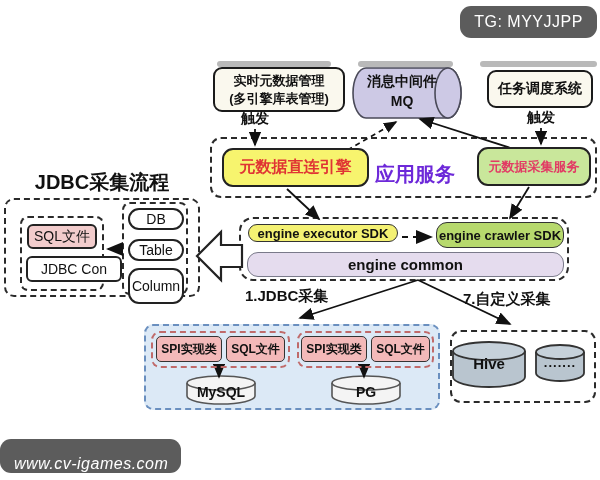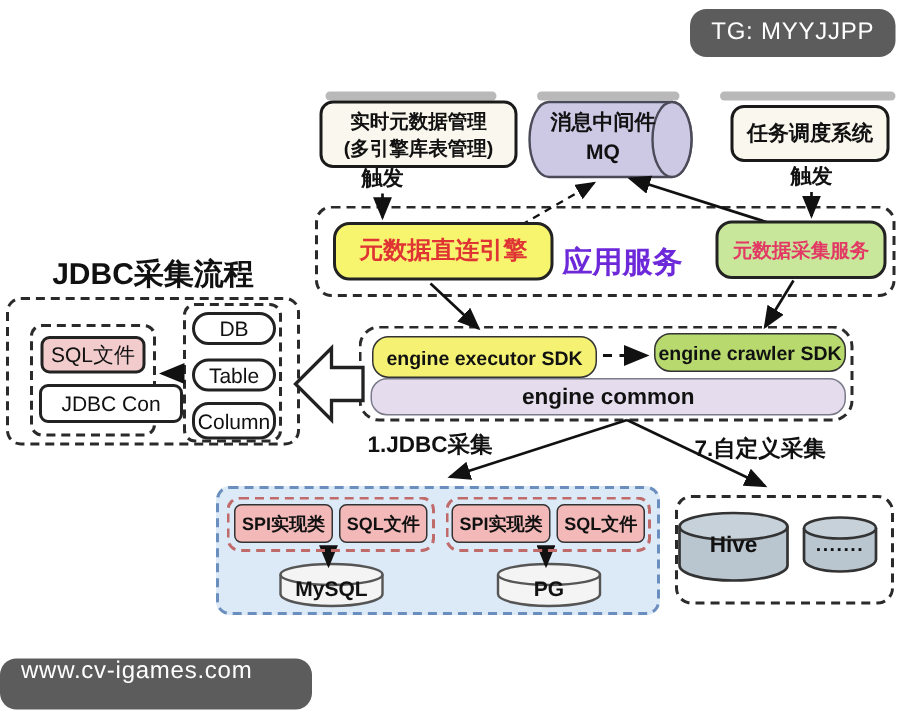--- a/index.html
+++ b/index.html
@@ -107,21 +107,21 @@
 <div class="abs ctr lbl" style="left:365px;top:160px;width:100px;height:28px;font-size:20px;color:#6d28d9;">
   <span>应用服务</span>
 </div>
 
 <div class="abs ctr" style="left:477px;top:147px;width:114px;height:39px;background:#c9e79b;border:2px solid #222;font-weight:bold;font-size:13px;color:#e23a64;z-index:3;">
   <span>元数据采集服务</span>
 </div>
 
 <div class="abs dash" style="left:239px;top:217px;width:330px;height:64px;border-radius:14px;"></div>
 
-<div class="abs ctr" style="left:248px;top:224px;width:150px;height:28px;background:#f4f173;border:1.5px solid #333;font-weight:bold;font-size:13px;z-index:3;">
+<div class="abs ctr" style="left:248px;top:224px;width:150px;height:18px;background:#f4f173;border:1.5px solid #333;font-weight:bold;font-size:13px;z-index:3;">
   <span>engine executor SDK</span>
 </div>
 <div class="abs ctr" style="left:436px;top:222px;width:128px;height:26px;background:#b7d96d;border:1.5px solid #333;font-weight:bold;font-size:13px;z-index:3;">
   <span>engine crawler SDK</span>
 </div>
 <div class="abs ctr" style="left:247px;top:252px;width:317px;height:25px;background:#e5dcee;border:1.5px solid #7a7a8a;font-weight:bold;font-size:15px;z-index:3;">
   <span>engine common</span>
 </div>
 
 <div class="abs ctr lbl" style="left:8px;top:169px;width:188px;height:26px;font-size:20px;">
@@ -136,21 +136,21 @@
 </div>
 <div class="abs ctr" style="left:26px;top:256px;width:96px;height:26px;background:#fff;border:2px solid #222;border-radius:6px;font-size:14px;z-index:3;">
   <span>JDBC Con</span>
 </div>
 <div class="abs ctr" style="left:128px;top:208px;width:56px;height:22px;background:#fff;border:2px solid #222;font-size:14px;z-index:3;justify-content:center;">
   <span>DB</span>
 </div>
 <div class="abs ctr" style="left:128px;top:239px;width:56px;height:22px;background:#fff;border:2px solid #222;font-size:14px;z-index:3;">
   <span>Table</span>
 </div>
-<div class="abs ctr" style="left:128px;top:268px;width:56px;height:25px;background:#fff;border:2px solid #222;font-size:14px;z-index:3;">
+<div class="abs ctr" style="left:128px;top:268px;width:56px;height:36px;background:#fff;border:2px solid #222;font-size:14px;z-index:3;">
   <span>Column</span>
 </div>
 
 <div class="abs lbl" style="left:245px;top:287px;font-size:15px;">
   <span>1.JDBC采集</span>
 </div>
 <div class="abs lbl" style="left:463px;top:290px;font-size:15px;">
   <span>7.自定义采集</span>
 </div>
 
@@ -180,15 +180,15 @@
 </div>
 
 <div class="abs dash" style="left:450px;top:330px;width:146px;height:73px;"></div>
 <div class="abs ctr cyl-label" style="left:453px;top:352px;width:72px;height:22px;font-size:15px;">
   <span>Hive</span>
 </div>
 <div class="abs ctr cyl-label" style="left:536px;top:352px;width:48px;height:20px;font-size:13px;letter-spacing:1px;">
   <span>.......</span>
 </div>
 
-<div class="abs badge" style="left:0;top:439px;width:208px;height:34px;display:flex;align-items:flex-start;padding-left:14px;">
+<div class="abs badge" style="left:0;top:439px;width:181px;height:34px;display:flex;align-items:flex-end;padding-left:14px;font-style:italic;">
   <span>www.cv-igames.com</span>
 </div>
 
 </body></html>

